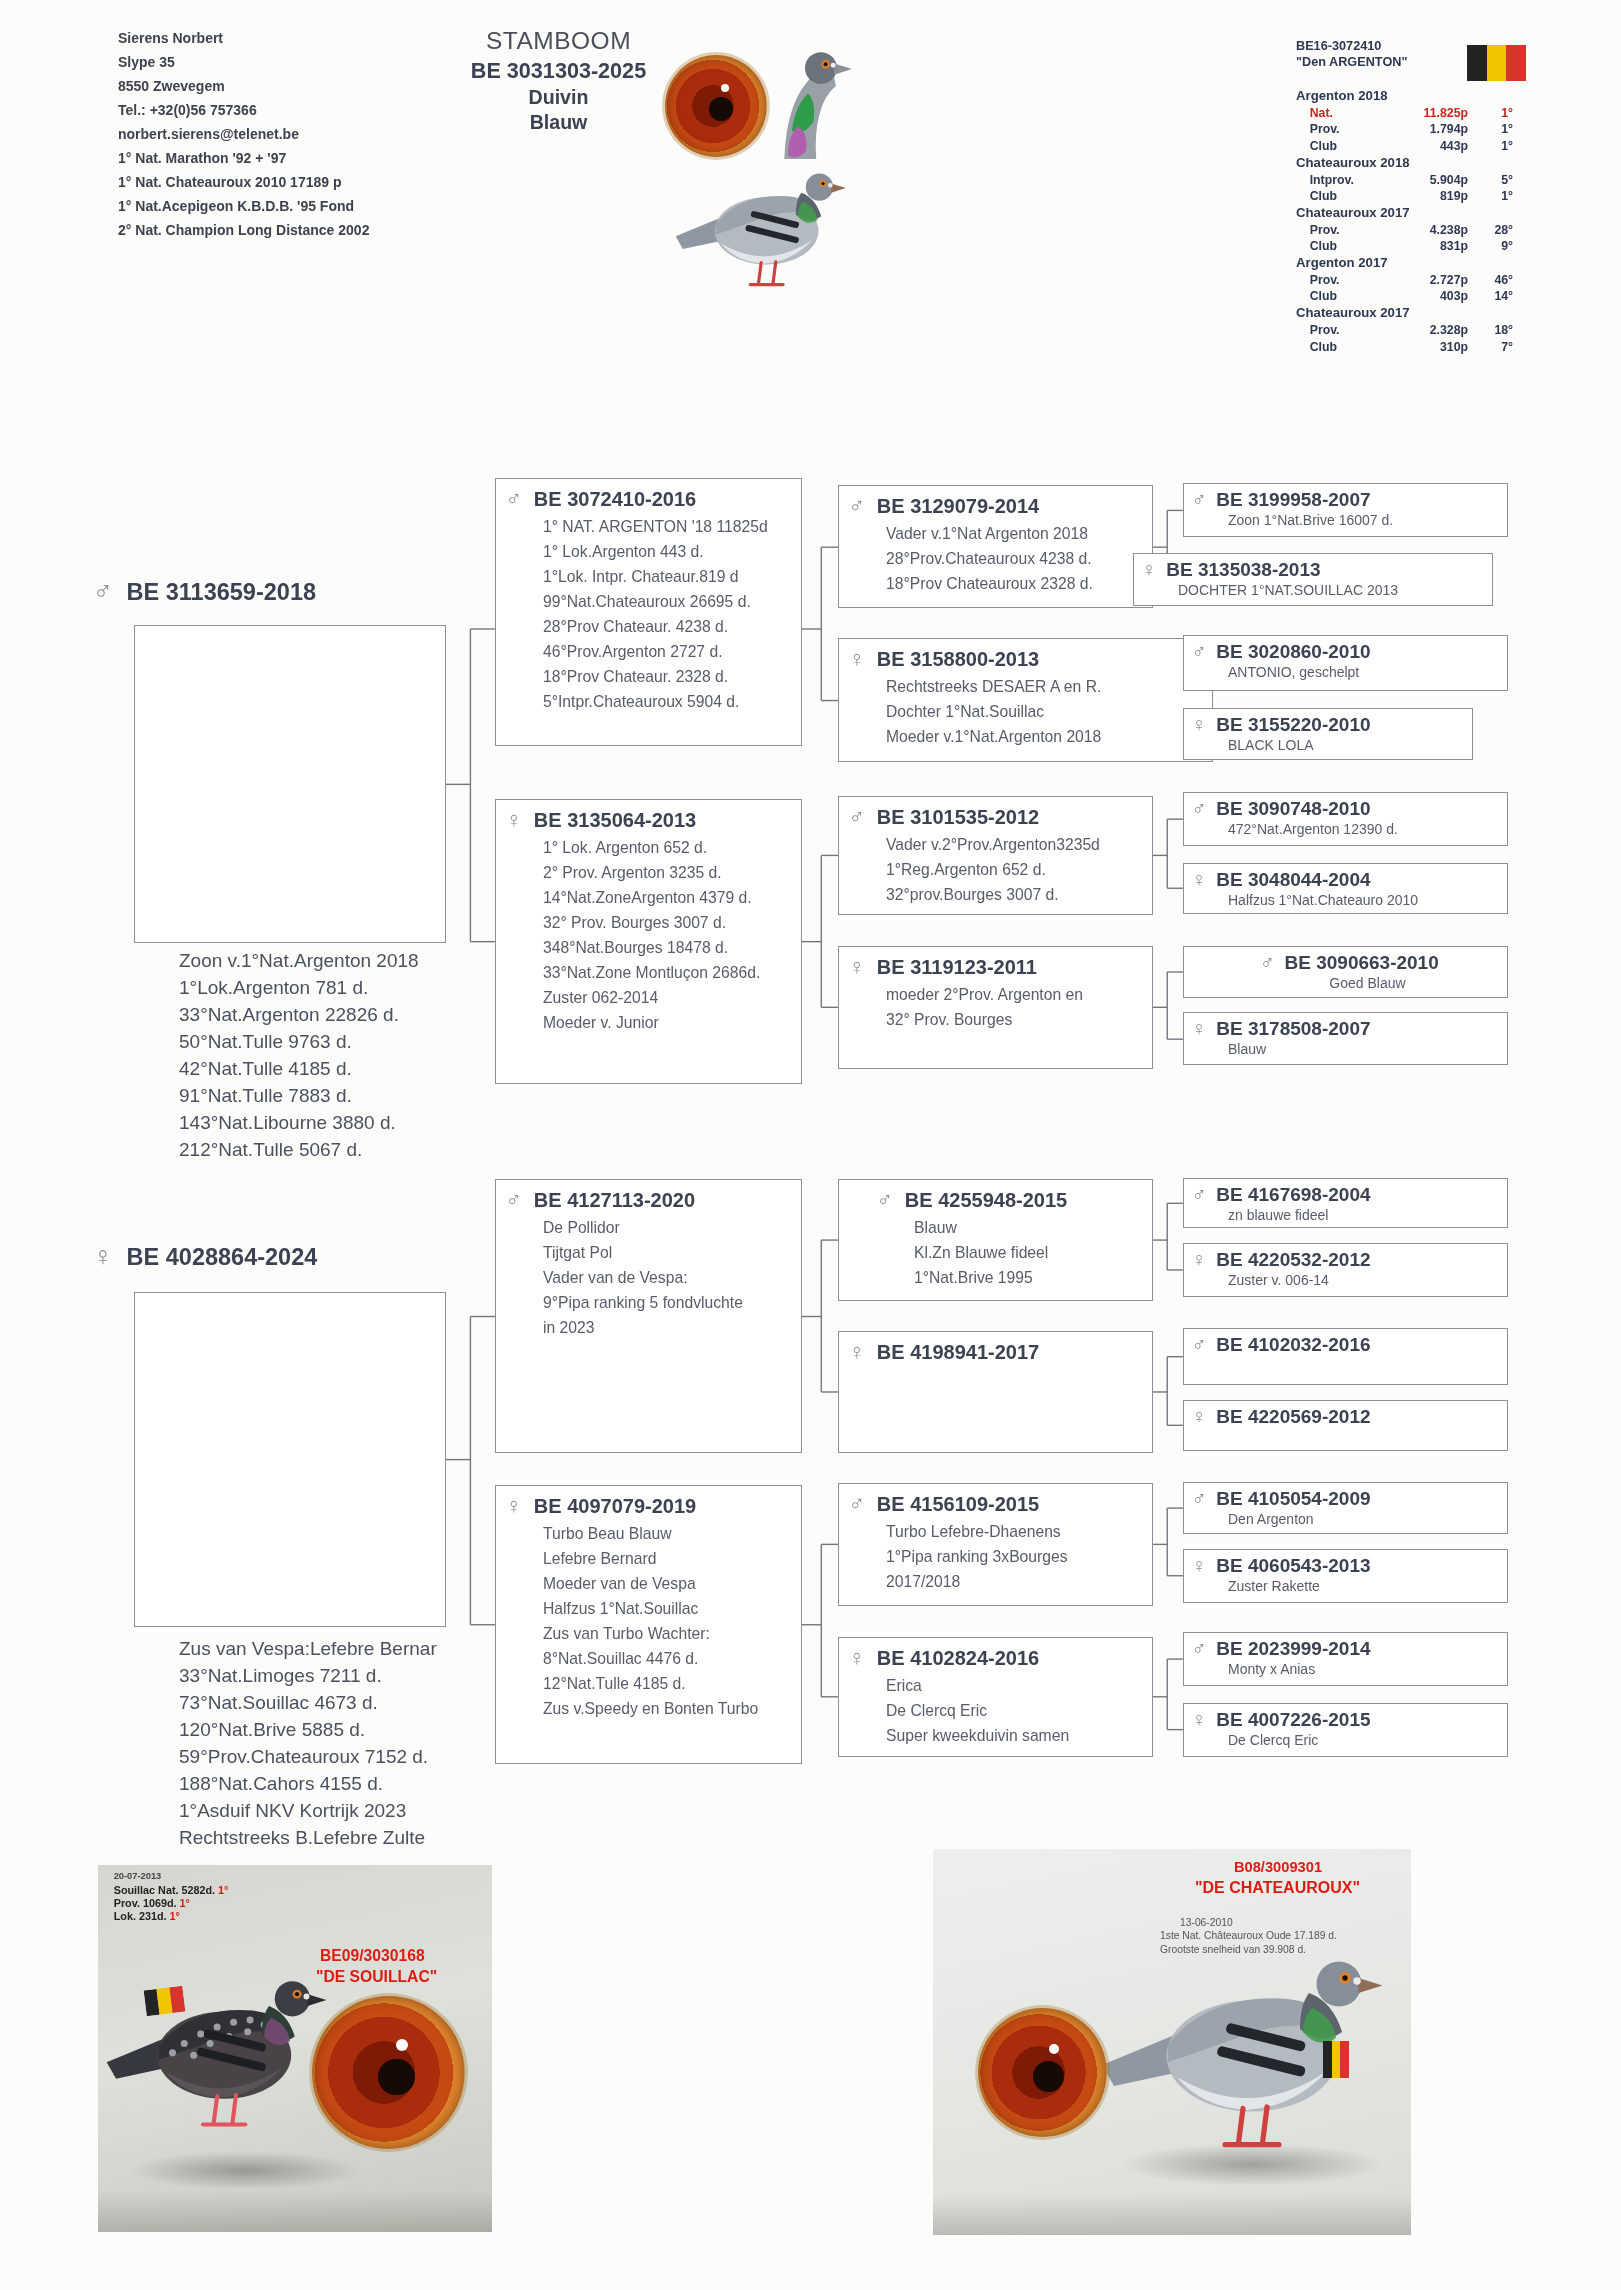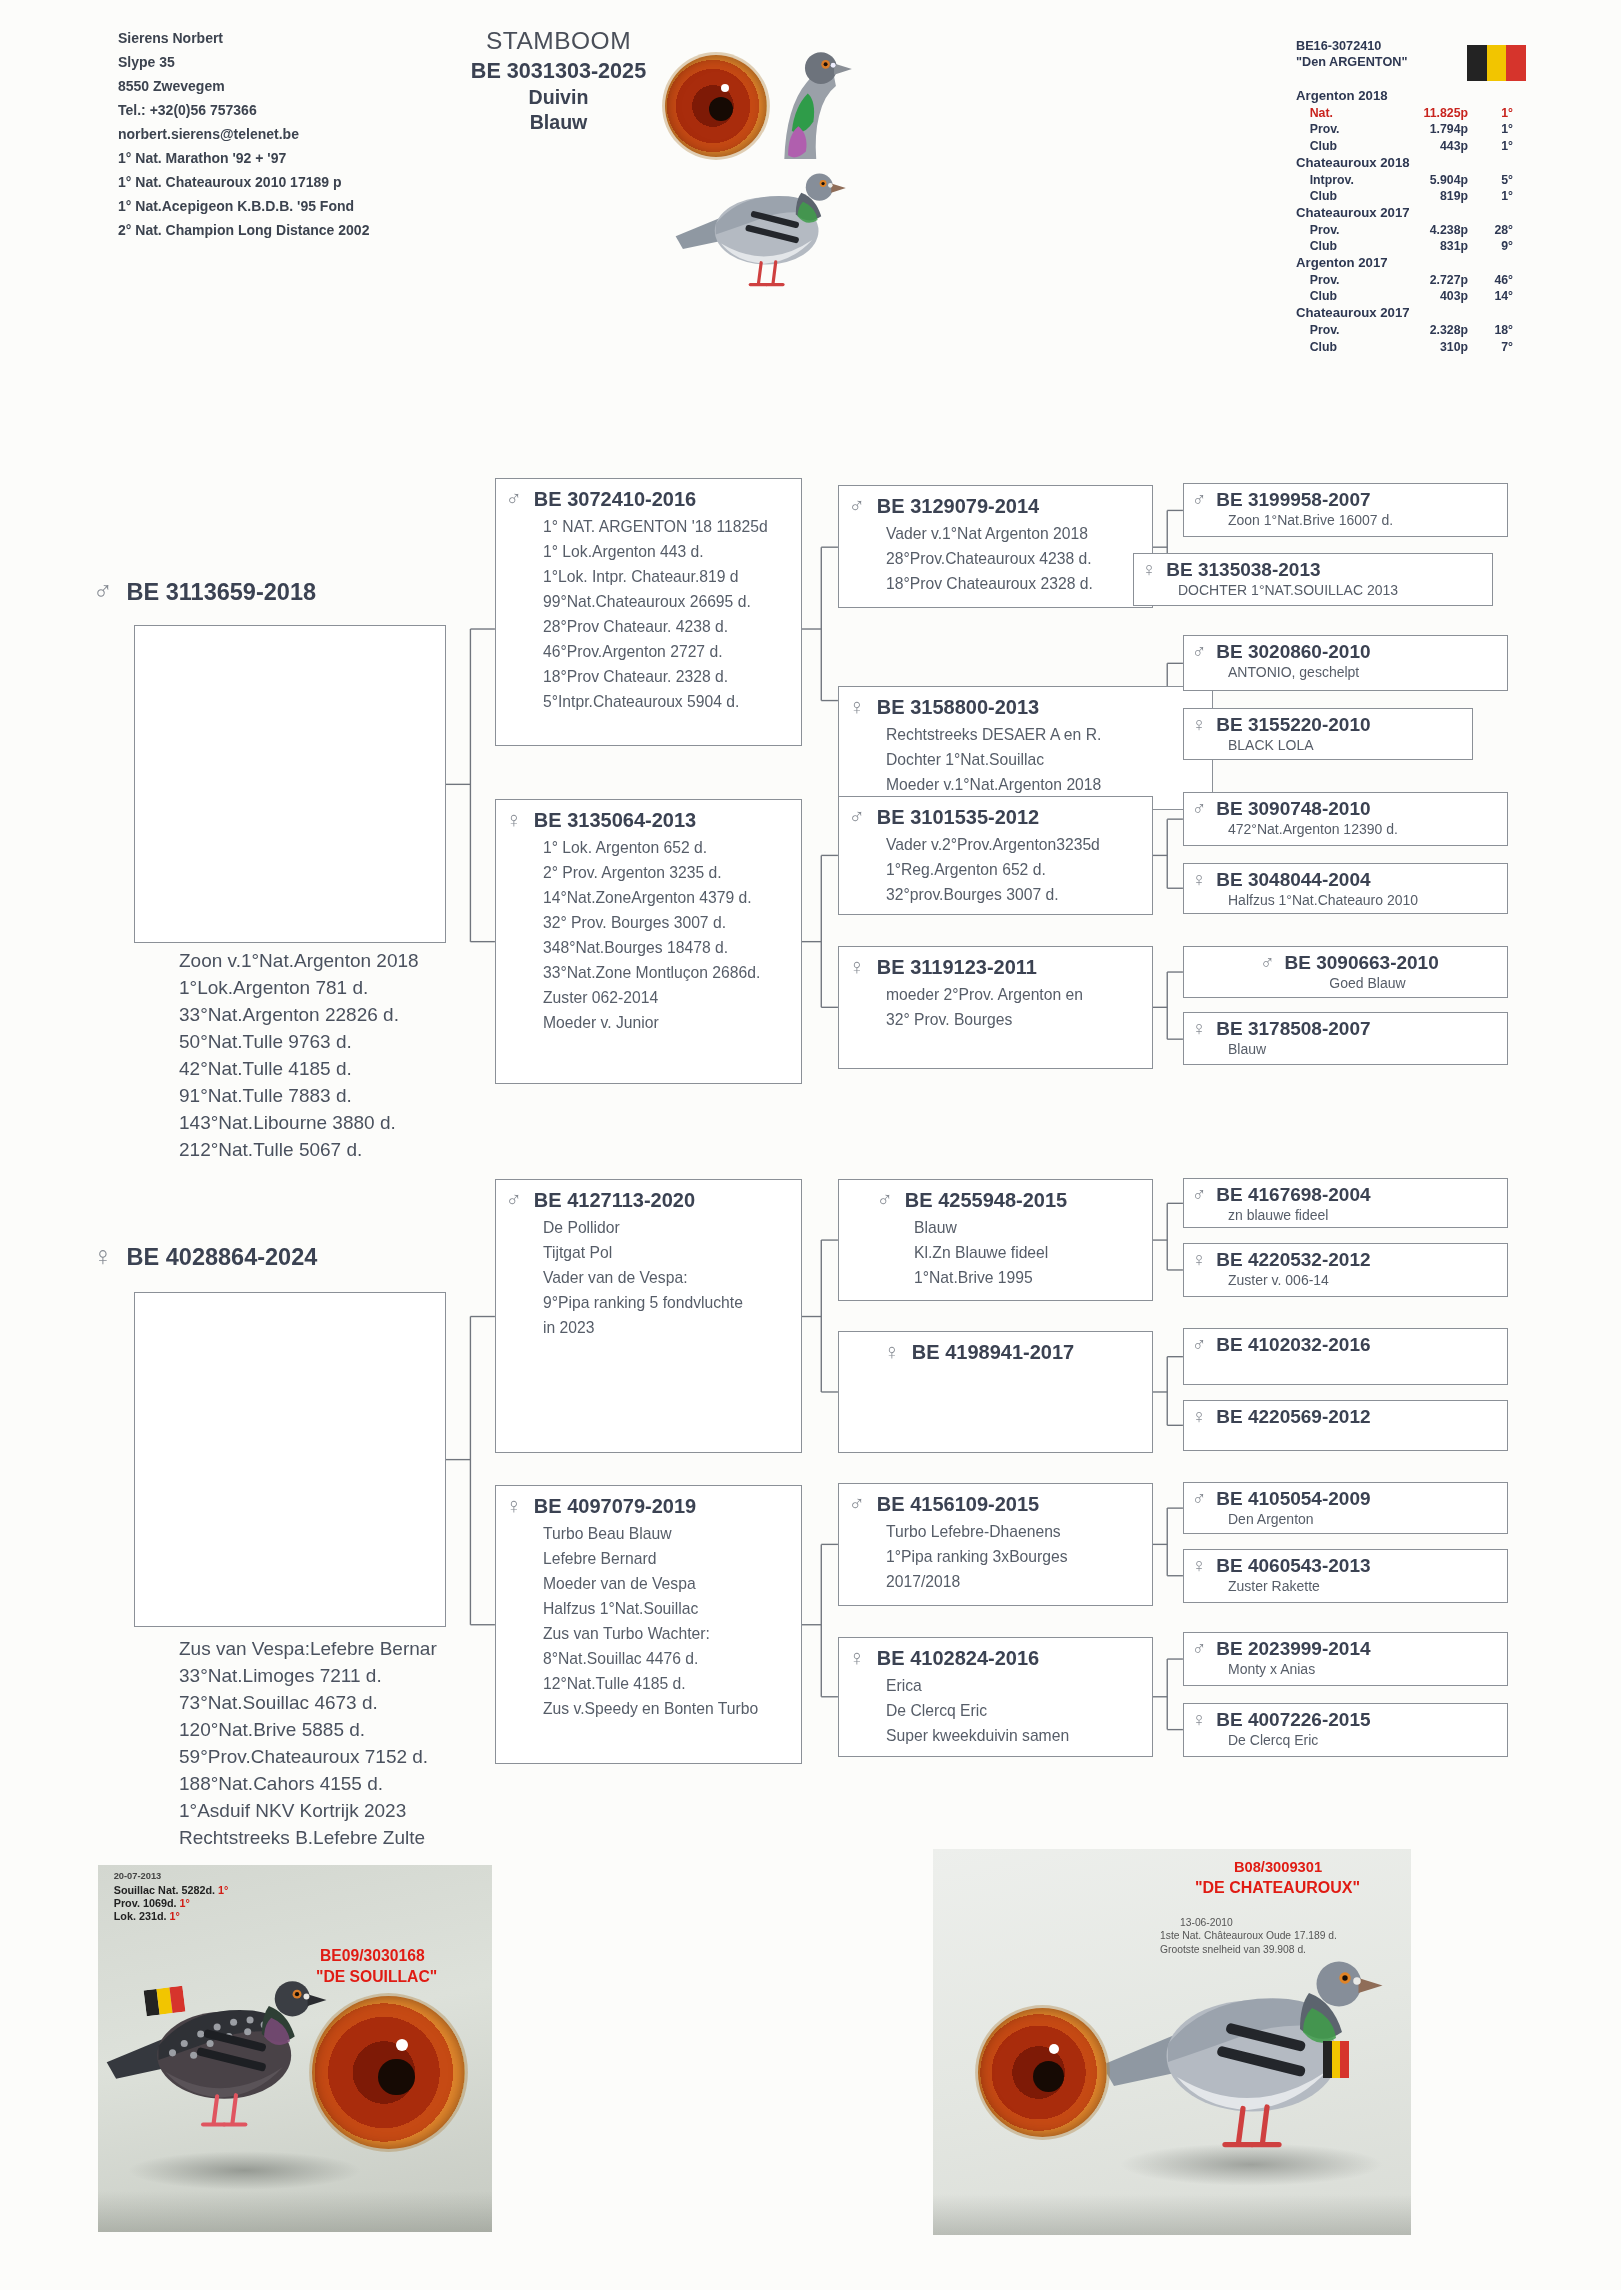--- a/index.html
+++ b/index.html
@@ -348,21 +348,21 @@
         <div class="pline">8°Nat.Souillac 4476 d.</div>
         <div class="pline">12°Nat.Tulle 4185 d.</div>
         <div class="pline">Zus v.Speedy en Bonten Turbo</div>
       </div>
       <div class="pbox gen4" style="left: 838px; top: 485px; width: 315px; height: 123px;">
         <div class="ptitle"><span class="sexsym">♂</span><span class="ringno">BE 3129079-2014</span></div>
         <div class="pline">Vader v.1°Nat Argenton 2018</div>
         <div class="pline">28°Prov.Chateauroux 4238 d.</div>
         <div class="pline">18°Prov Chateauroux 2328 d.</div>
       </div>
-      <div class="pbox gen4" style="left: 838px; top: 638px; width: 375px; height: 124px; margin-top: 48px;">
+      <div class="pbox gen4" style="left: 838px; top: 638px; width: 375px; height: 124px;">
         <div class="ptitle"><span class="sexsym">♀</span><span class="ringno">BE 3158800-2013</span></div>
         <div class="pline">Rechtstreeks DESAER A en R.</div>
         <div class="pline">Dochter 1°Nat.Souillac</div>
         <div class="pline">Moeder v.1°Nat.Argenton 2018</div>
       </div>
       <div class="pbox gen4" style="left: 838px; top: 796px; width: 315px; height: 119px;">
         <div class="ptitle"><span class="sexsym">♂</span><span class="ringno">BE 3101535-2012</span></div>
         <div class="pline">Vader v.2°Prov.Argenton3235d</div>
         <div class="pline">1°Reg.Argenton 652 d.</div>
         <div class="pline">32°prov.Bourges 3007 d.</div>
@@ -371,21 +371,21 @@
         <div class="ptitle"><span class="sexsym">♀</span><span class="ringno">BE 3119123-2011</span></div>
         <div class="pline">moeder 2°Prov. Argenton en</div>
         <div class="pline">32° Prov. Bourges</div>
       </div>
       <div class="pbox gen4" style="left: 838px; top: 1179px; width: 315px; height: 122px; padding-left: 28px;">
         <div class="ptitle"><span class="sexsym">♂</span><span class="ringno">BE 4255948-2015</span></div>
         <div class="pline">Blauw</div>
         <div class="pline">Kl.Zn Blauwe fideel</div>
         <div class="pline">1°Nat.Brive 1995</div>
       </div>
-      <div class="pbox gen4" style="left: 838px; top: 1331px; width: 315px; height: 122px; padding-left: 35px;">
+      <div class="pbox gen4" style="left: 838px; top: 1331px; width: 315px; height: 122px;">
         <div class="ptitle"><span class="sexsym">♀</span><span class="ringno">BE 4198941-2017</span></div>
       </div>
       <div class="pbox gen4" style="left: 838px; top: 1483px; width: 315px; height: 123px;">
         <div class="ptitle"><span class="sexsym">♂</span><span class="ringno">BE 4156109-2015</span></div>
         <div class="pline">Turbo Lefebre-Dhaenens</div>
         <div class="pline">1°Pipa ranking 3xBourges</div>
         <div class="pline">2017/2018</div>
       </div>
       <div class="pbox gen4" style="left: 838px; top: 1637px; width: 315px; height: 120px;">
         <div class="ptitle"><span class="sexsym">♀</span><span class="ringno">BE 4102824-2016</span></div>

